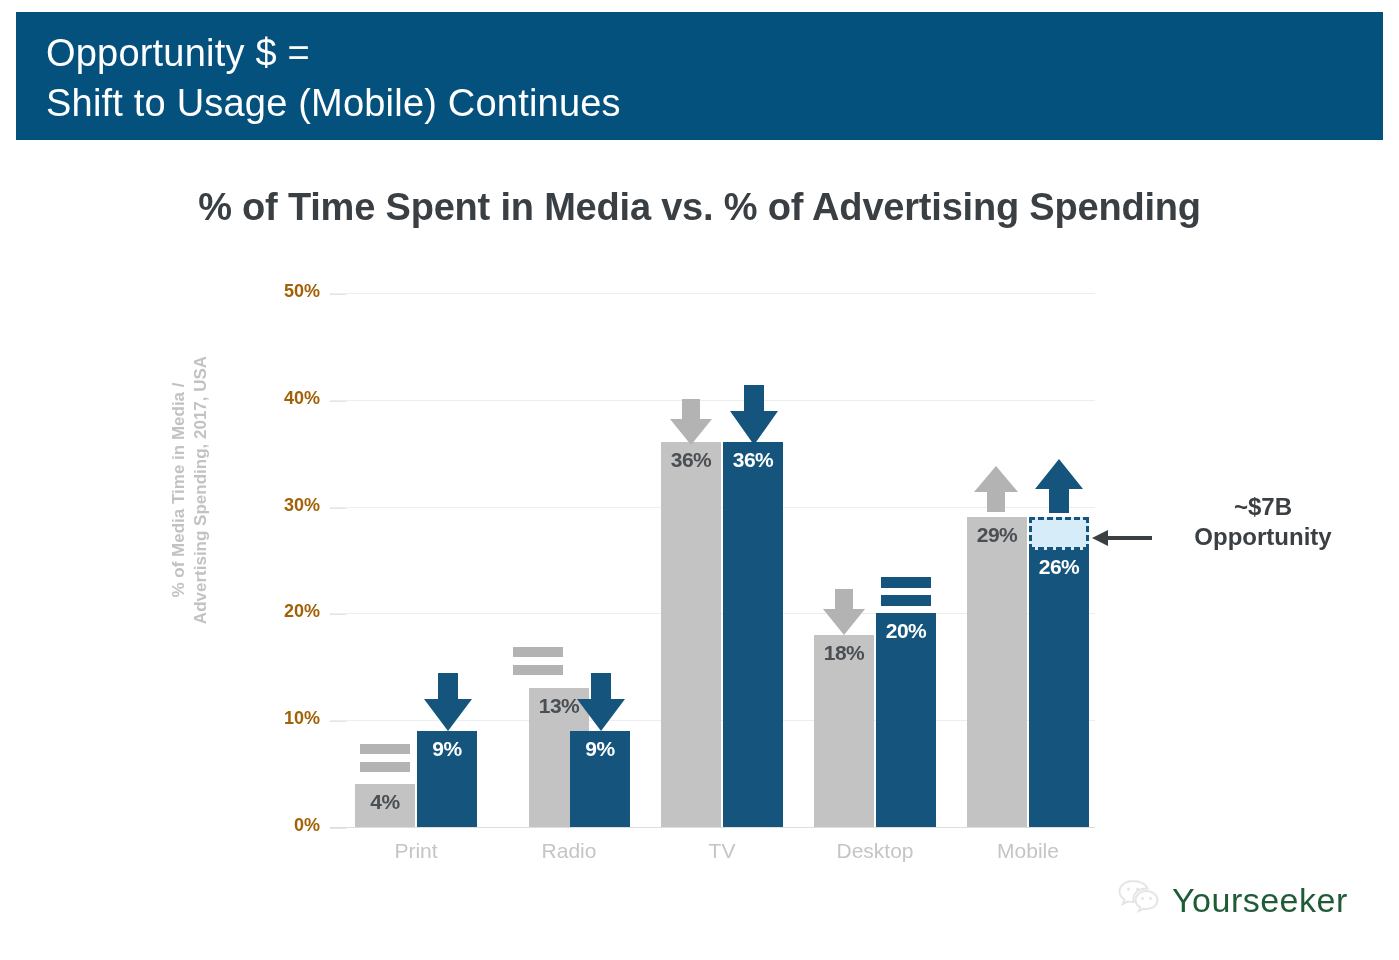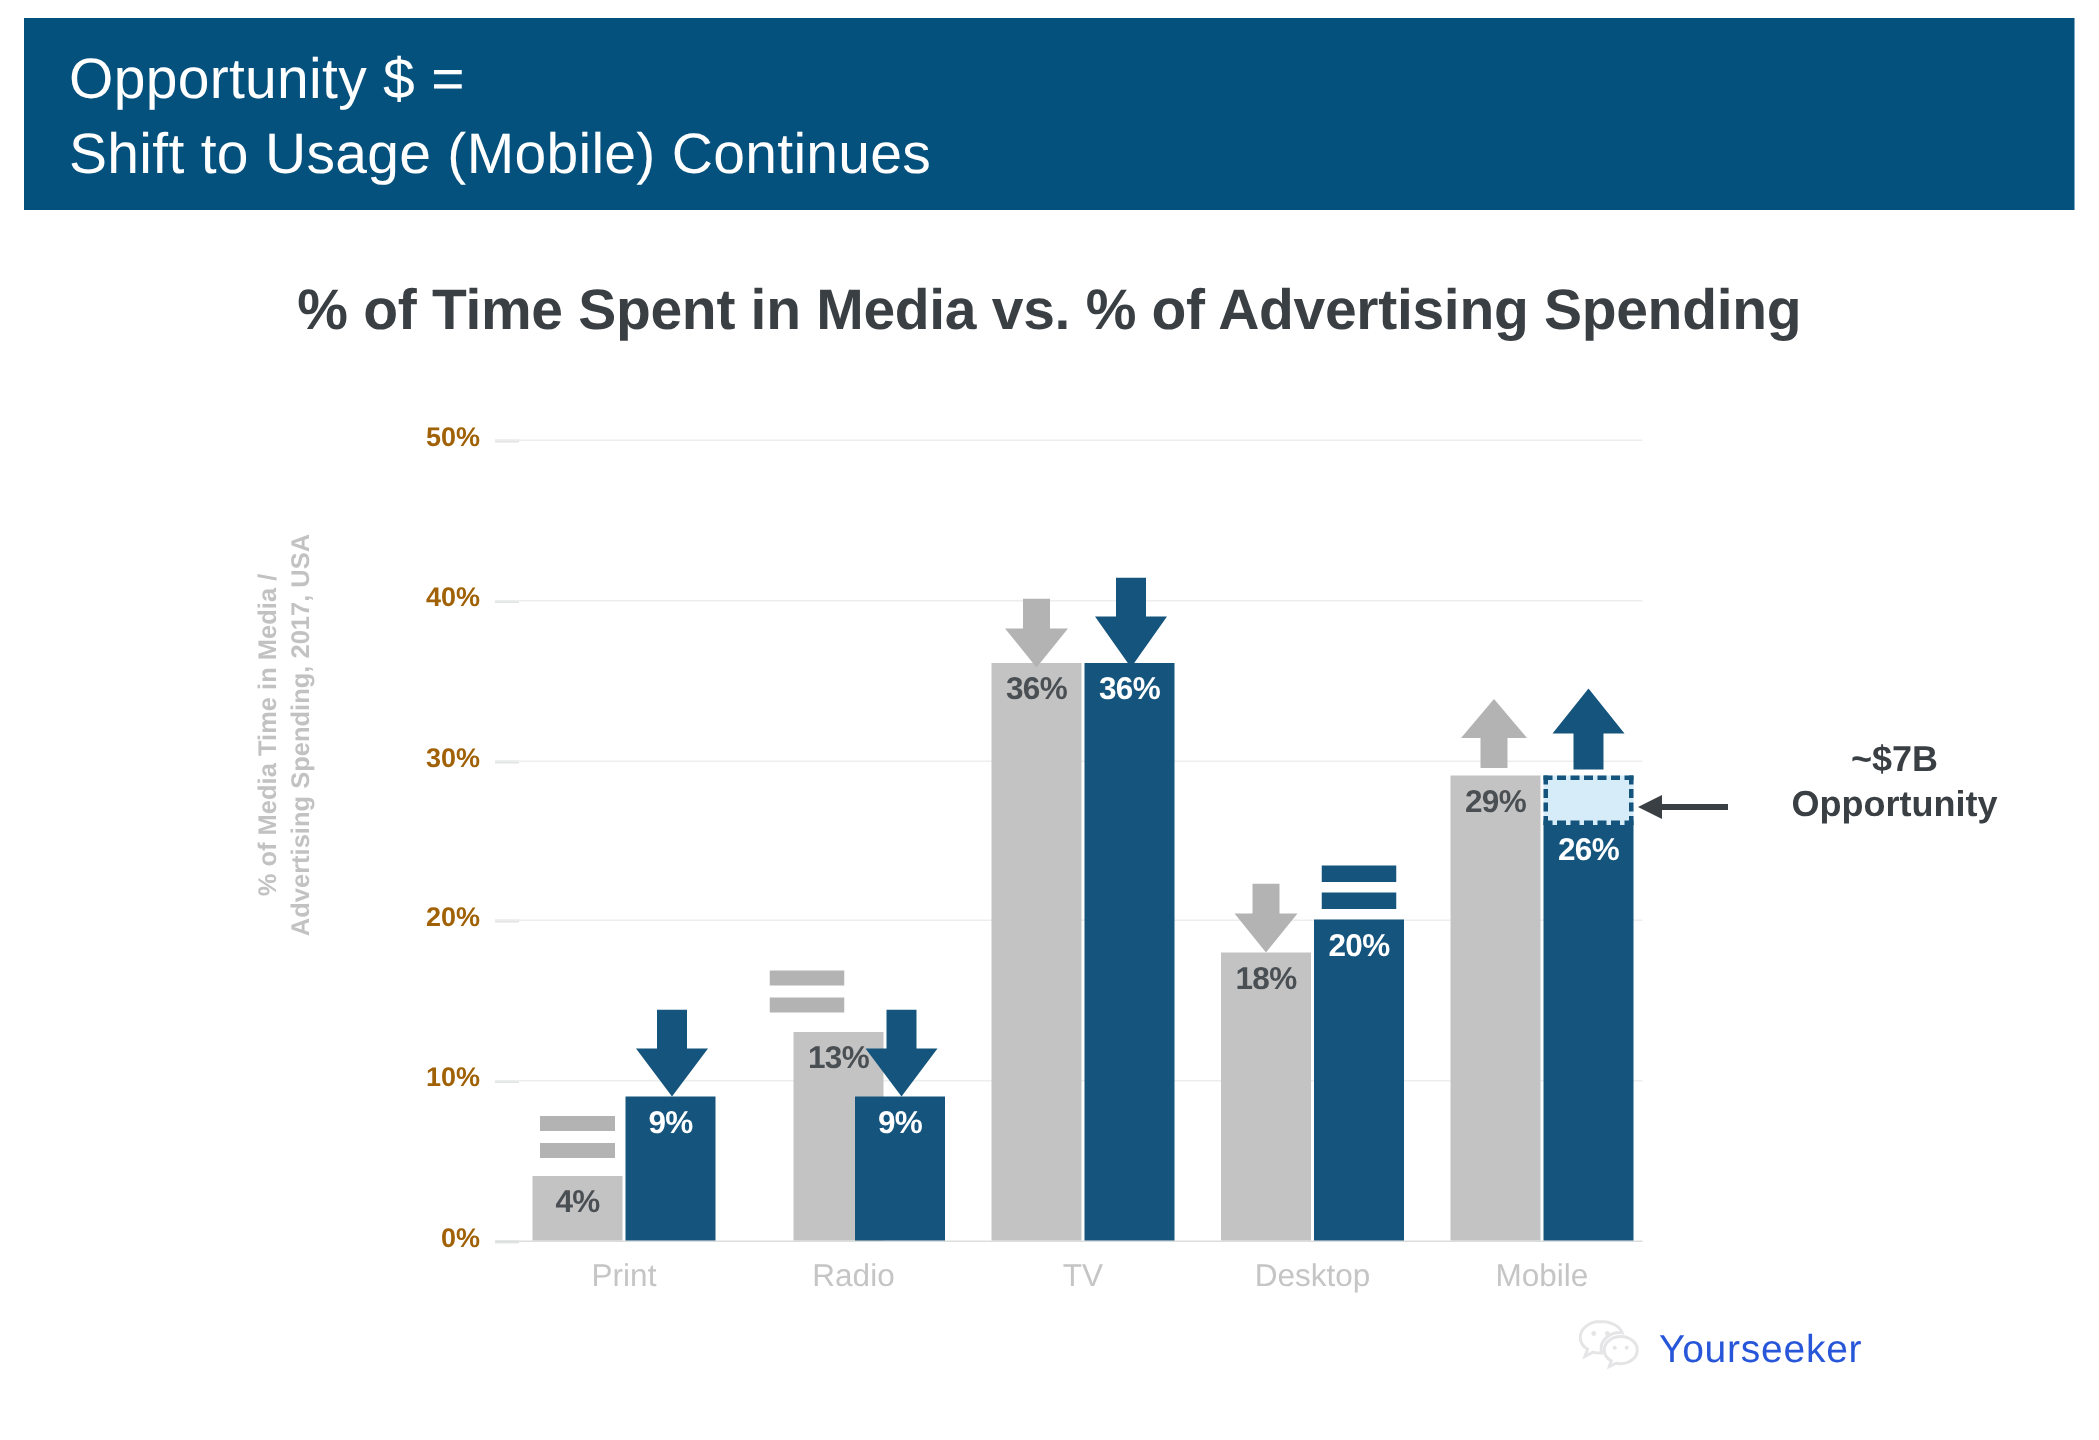--- a/index.html
+++ b/index.html
@@ -199,26 +199,26 @@
     height: 12px;
     margin-right: 7px;
     vertical-align: 1px;
   }
   #legend .swatch.time { background: #c9c9c9; }
   #legend .swatch.ad { background: #14547d; }
 
   
   #watermark {
     position: absolute;
-    left: 1052px;
+    left: 1118px;
     top: 878px;
     display: flex;
     align-items: center;
-    color: #1d4ed8;
-    font-size: 26px;
+    color: #14532d;
+    font-size: 34px;
     letter-spacing: 0.5px;
     opacity: 0.95;
   }
   #watermark .wm-text { margin-left: 10px; }
 </style>
 </head>
 <body>
 
 <div id="header-banner">
   <div class="title-line">Opportunity $ =</div>

